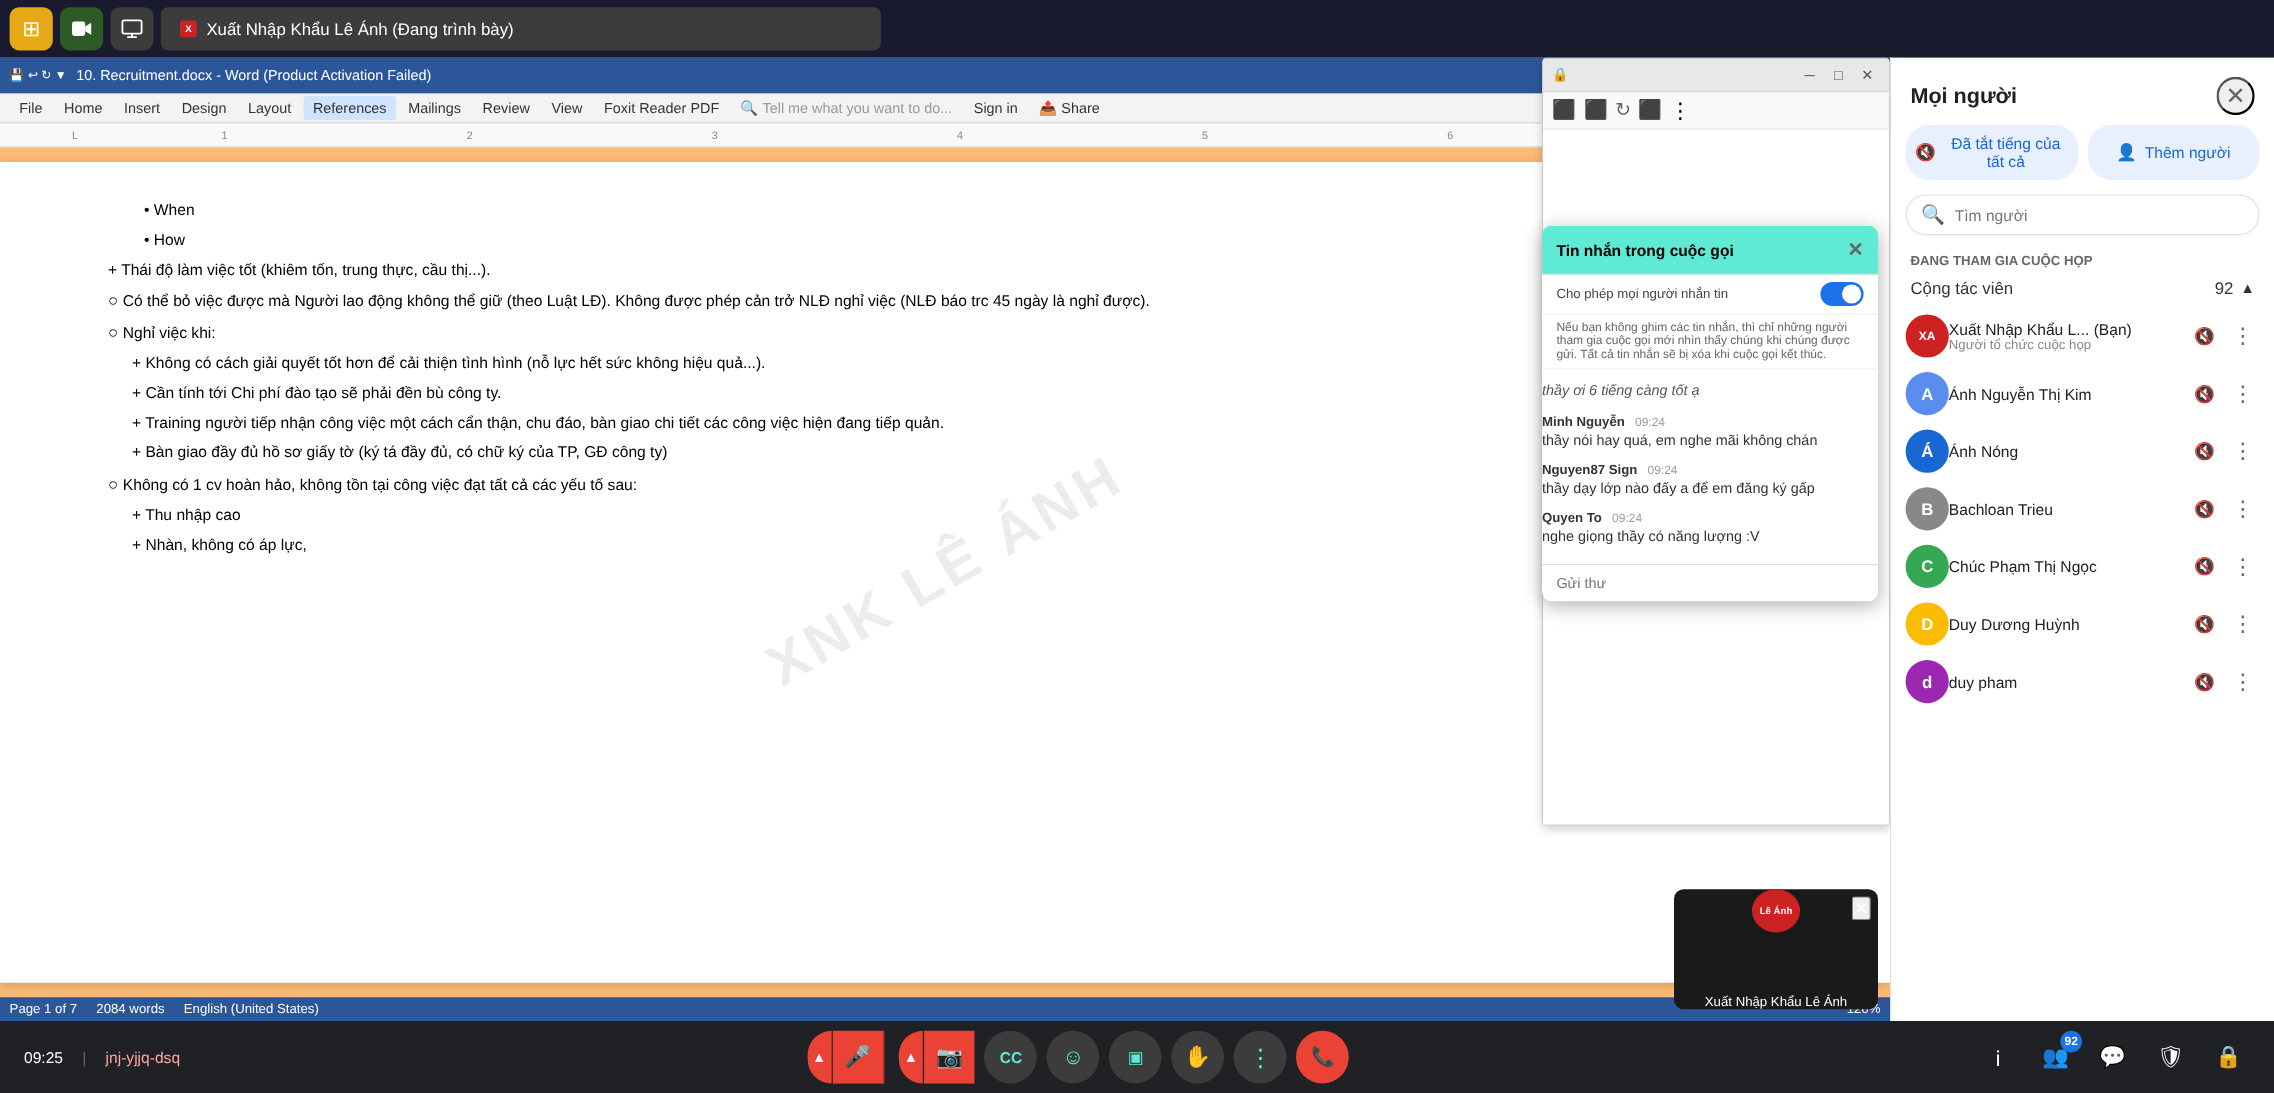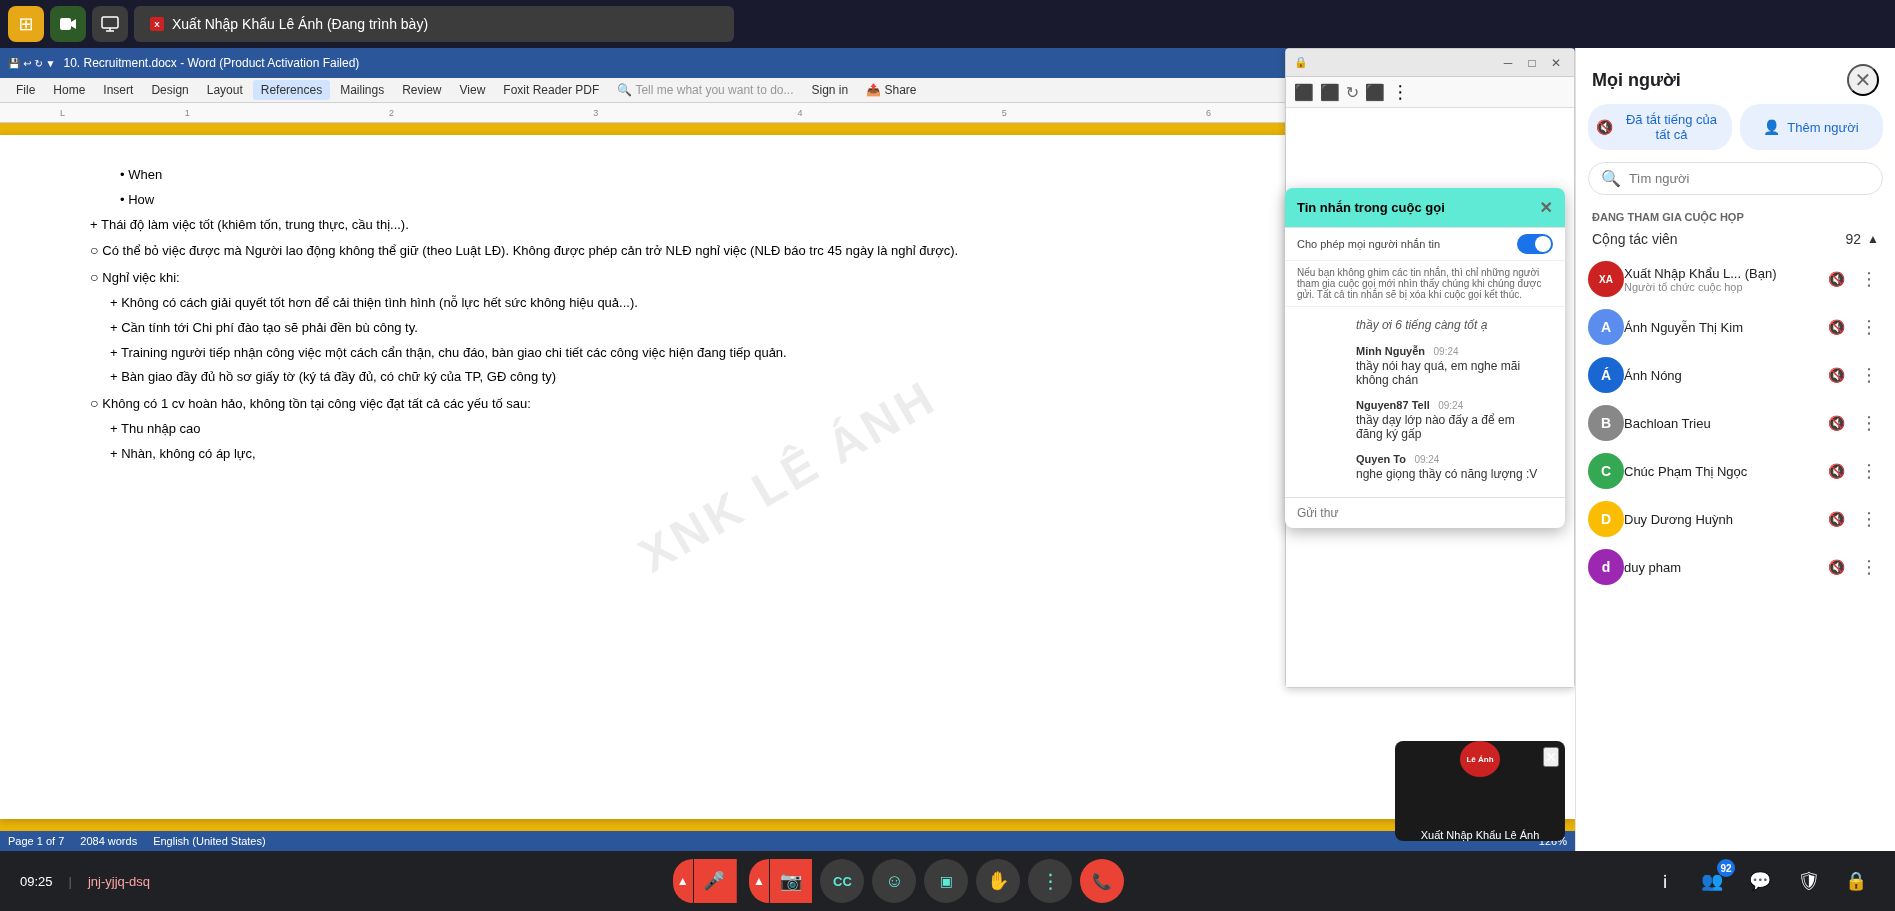--- a/index.html
+++ b/index.html
@@ -102,21 +102,21 @@
       width: 36px; height: 20px; background: #1a73e8; border-radius: 10px;
       position: relative; cursor: pointer;
     }
     .toggle-on::after {
       content: ''; position: absolute; right: 2px; top: 2px;
       width: 16px; height: 16px; background: white; border-radius: 50%;
     }
     .chat-notice {
       padding: 6px 12px; font-size: 10px; color: #666; border-bottom: 1px solid #f0f0f0;
     }
-    .chat-messages { padding: 8px 24px; max-height: 200px; overflow-y: auto; margin-left: 47px; }
+    .chat-messages { padding: 8px 0; max-height: 200px; overflow-y: auto; }
     .chat-msg { margin-bottom: 8px; }
     .chat-msg-author { font-size: 11px; font-weight: 600; color: #333; }
     .chat-msg-time { font-size: 10px; color: #999; margin-left: 4px; }
     .chat-msg-text { font-size: 12px; color: #333; }
     .chat-input-row {
       padding: 8px 12px; border-top: 1px solid #e0e0e0;
       display: flex; align-items: center;
     }
     .chat-input {
       flex: 1; border: none; outline: none; font-size: 12px; color: #333;
@@ -317,21 +317,21 @@
           <span>1</span>
             <span>2</span>
             <span>3</span>
             <span>4</span>
             <span>5</span>
             <span>6</span>
             <span>7</span>
         </div>
       </div>
 
-      <div style="flex:1; overflow:hidden; background:#eab308; padding:4px 0; display:flex; justify-content:center;">
+      <div style="flex:1; overflow:hidden; background:#fdba74; padding:4px 0; display:flex; justify-content:center;">
         <div class="word-doc-content">
           <div class="watermark">XNK LÊ ÁNH</div>
 
           <ul style="margin-left:20px; margin-bottom:4px;">
             <li class="doc-sub-bullet">When</li>
             <li class="doc-sub-bullet">How</li>
           </ul>
 
           <div class="doc-plus-item" style="margin-left:30px;">+ Thái độ làm việc tốt (khiêm tốn, trung thực, cầu thị...).</div>
 
@@ -380,21 +380,21 @@
           <span class="chat-msg-text" style="font-style:italic; color:#555;">thầy ơi 6 tiếng càng tốt ạ</span>
         </div>
 
         <div class="chat-msg">
           <span class="chat-msg-author">Minh Nguyễn</span>
           <span class="chat-msg-time">09:24</span>
           <div class="chat-msg-text">thầy nói hay quá, em nghe mãi không chán</div>
         </div>
 
         <div class="chat-msg">
-          <span class="chat-msg-author">Nguyen87 Tell</span>
+          <span class="chat-msg-author">Nguyen87 Sign</span>
           <span class="chat-msg-time">09:24</span>
           <div class="chat-msg-text">thầy dạy lớp nào đấy a để em đăng ký gấp</div>
         </div>
 
         <div class="chat-msg">
           <span class="chat-msg-author">Quyen To</span>
           <span class="chat-msg-time">09:24</span>
           <div class="chat-msg-text">nghe giọng thầy có năng lượng :V</div>
         </div>
       </div>

